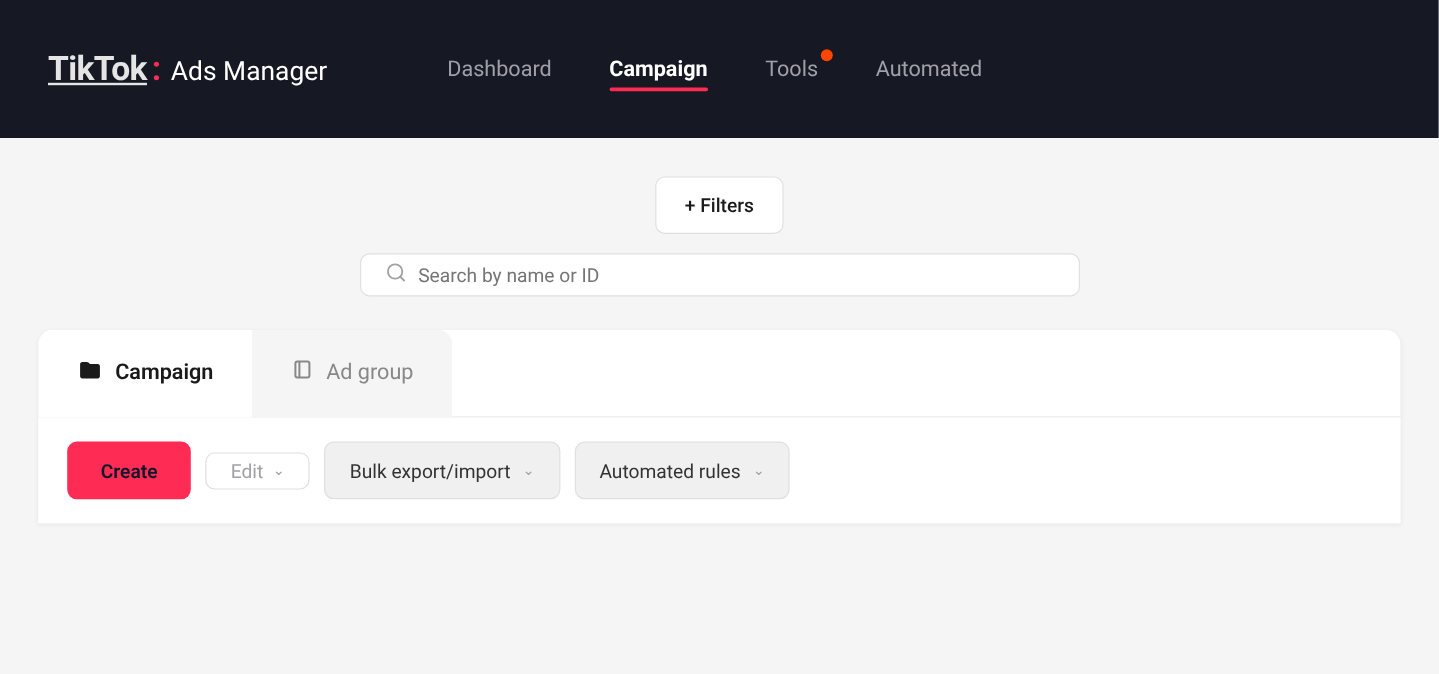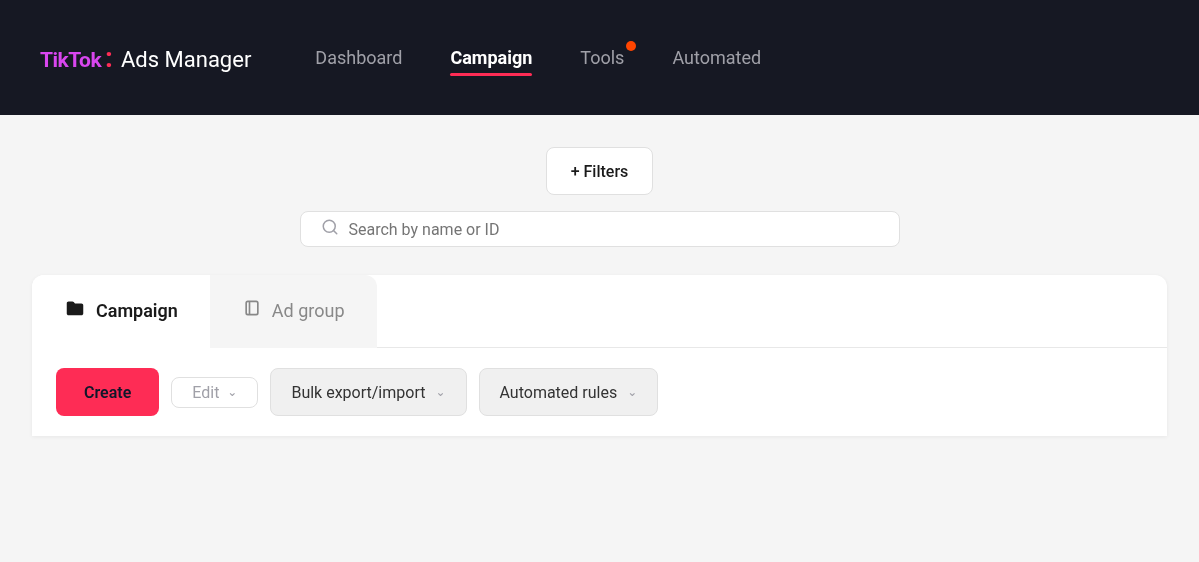--- a/index.html
+++ b/index.html
@@ -25,44 +25,45 @@
       gap: 48px;
     }
 
     .logo {
       display: flex;
       align-items: baseline;
       gap: 4px;
     }
 
     .logo-tiktok {
-      color: #d946ef;
-      font-size: 21px;
+      color: #e5e5e5;
+      font-size: 28px;
       font-weight: 700;
       letter-spacing: -0.5px;
+      text-decoration: underline;
     }
 
     .logo-colon {
       color: #fe2c55;
       font-size: 28px;
       font-weight: 700;
     }
 
     .logo-ads {
       color: #ffffff;
       font-size: 22px;
       font-weight: 400;
       margin-left: 4px;
     }
 
     .nav-links {
       display: flex;
       align-items: center;
       gap: 48px;
-      margin-left: 16px;
+      margin-left: 52px;
     }
 
     .nav-link {
       color: #a0a0a8;
       font-size: 18px;
       font-weight: 400;
       text-decoration: none;
       cursor: pointer;
       position: relative;
     }

